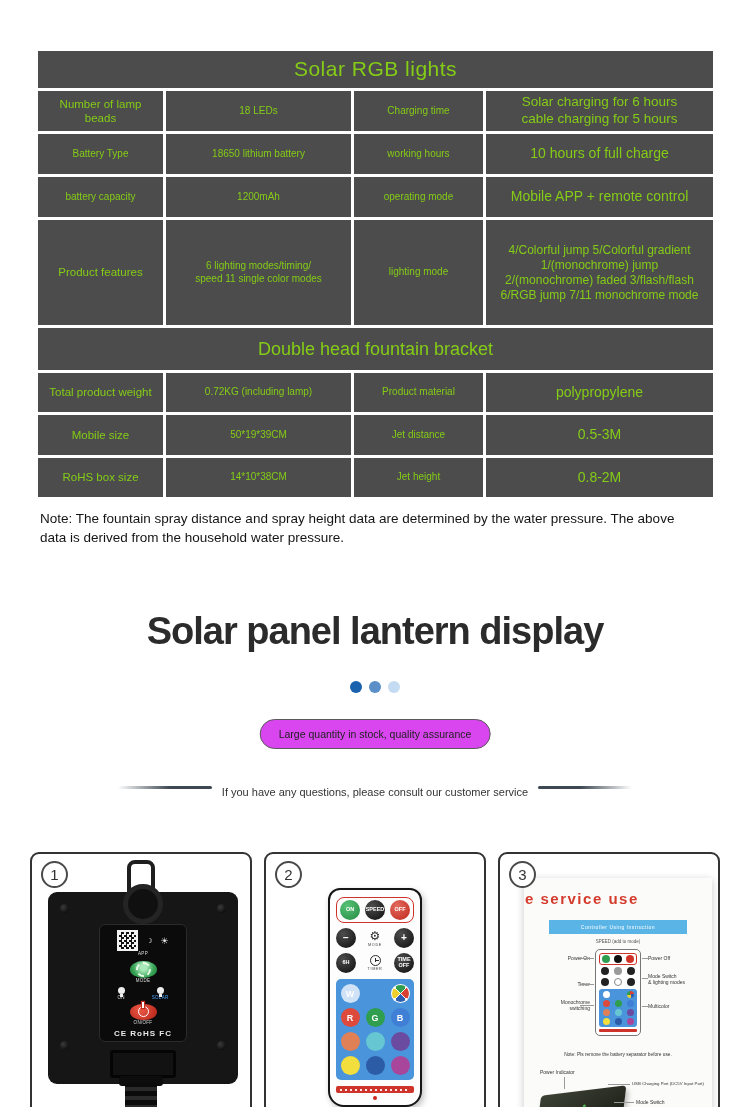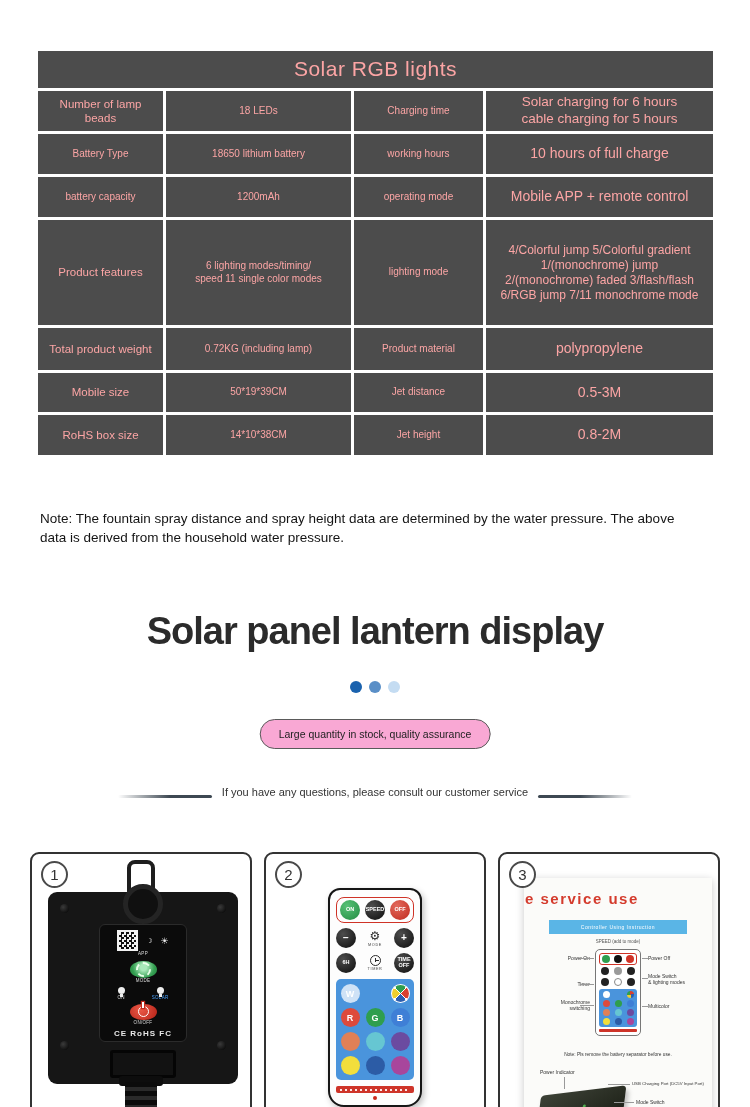--- a/index.html
+++ b/index.html
@@ -4,44 +4,44 @@
 <style>
   * { margin:0; padding:0; box-sizing:border-box; }
   html,body { width:750px; height:1107px; overflow:hidden; background:#fff;
               font-family:"Liberation Sans", sans-serif; position:relative; }
 
   
   .spec { position:absolute; left:38px; top:51px; width:675px;
           display:grid; grid-template-columns:125px 185px 129px 227px;
           grid-template-rows:37px 40px 40px 40px 105px 42px 39px 40px 39px;
           gap:3px; background:#fff; }
-  .c { background:#4c4c4c; color:#fca5a5; display:flex; align-items:center;
+  .c { background:#4c4c4c; color:#84cc16; display:flex; align-items:center;
        justify-content:center; text-align:center; padding:2px 6px; line-height:1.25; }
   .hd { grid-column:1 / -1; font-size:21px; letter-spacing:.5px; }
   .hd2 { grid-column:1 / -1; font-size:18px; }
   .fs15{font-size:10px} .fs14{font-size:14px} .fs13{font-size:13.5px}
   .fs12{font-size:12px} .fs11{font-size:11.5px}
   .pre { white-space:pre-line; }
 
   
   .note { position:absolute; left:40px; top:510px; width:662px;
           font-size:13.5px; color:#141414; line-height:1.38; }
 
   
   .big-title { position:absolute; left:0; right:0; top:610px; text-align:center;
                font-size:38px; letter-spacing:-1px; color:#2b2b2b; }
   .dots { position:absolute; left:0; right:0; top:681px; display:flex;
           justify-content:center; gap:7px; }
   .dot { width:12px; height:12px; border-radius:50%; }
   .dot1{background:#1a62ae}.dot2{background:#5a8fc7}.dot3{background:#c4dcf2}
   .pill { position:absolute; top:719px; left:50%; transform:translateX(-50%);
           border:1px solid #5a5a5a; border-radius:16px; padding:8px 18px;
-          font-size:10.5px; color:#222; background:#f9a8d4; white-space:nowrap; }
+          font-size:10.5px; color:#222; background:#d946ef; white-space:nowrap; }
   .divider { position:absolute; left:0; right:0; top:786px; display:flex;
-             align-items:flex-end; justify-content:center; gap:10px; }
+             align-items:flex-start; justify-content:center; gap:10px; }
   .dl { width:94px; height:3px; border-radius:2px; }
   .dl.l { background:linear-gradient(90deg, rgba(61,72,82,0), #3d4852 55%, #3d4852); }
   .dl.r { background:linear-gradient(270deg, rgba(61,72,82,0), #3d4852 55%, #3d4852); }
   .divider span { font-size:11px; color:#333; }
 
   
   .gbox { position:absolute; top:852px; width:222px; height:280px;
           border:2px solid #333; border-radius:9px; background:#fff; overflow:hidden; }
   .g1{left:30px} .g2{left:264px} .g3{left:498px}
   .numb { position:absolute; top:7px; left:9px; width:27px; height:27px; z-index:5;
@@ -188,20 +188,21 @@
 
   <div class="c fs11" data-interactable="false">Product features</div>
   <div class="c fs15 pre" data-interactable="false">6 lighting modes/timing/
 speed 11 single color modes</div>
   <div class="c fs15" data-interactable="false">lighting mode</div>
   <div class="c fs12 pre" data-interactable="false">4/Colorful jump 5/Colorful gradient
 1/(monochrome) jump
 2/(monochrome) faded 3/flash/flash
 6/RGB jump 7/11 monochrome mode</div>
 
+  <div class="c hd2" data-interactable="false">Double head fountain bracket</div>
 
   <div class="c fs11" data-interactable="false">Total product weight</div>
   <div class="c fs15" data-interactable="false">0.72KG (including lamp)</div>
   <div class="c fs15" data-interactable="false">Product material</div>
   <div class="c fs14" data-interactable="false">polypropylene</div>
 
   <div class="c fs11" data-interactable="false">Mobile size</div>
   <div class="c fs15" data-interactable="false">50*19*39CM</div>
   <div class="c fs15" data-interactable="false">Jet distance</div>
   <div class="c fs14" data-interactable="false">0.5-3M</div>

